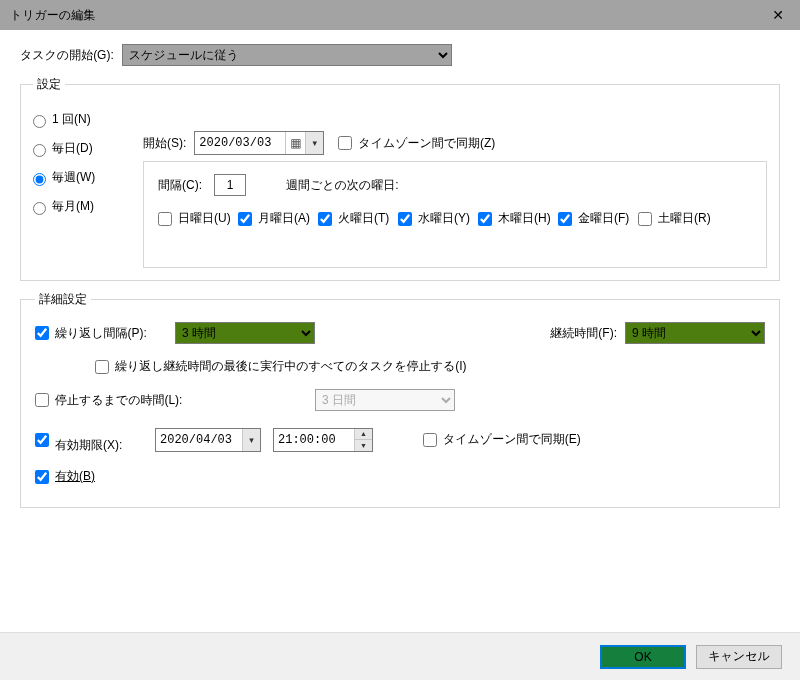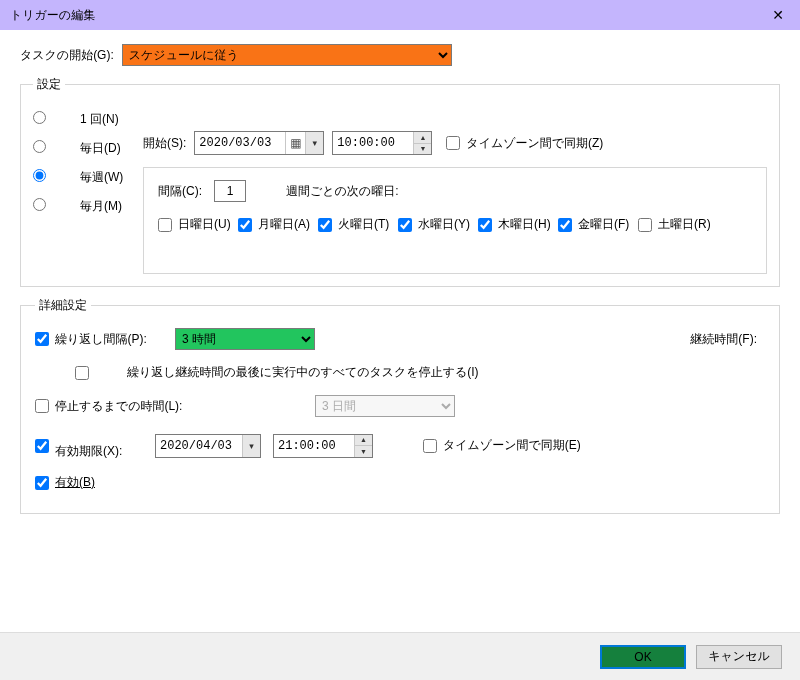--- a/index.html
+++ b/index.html
@@ -9,54 +9,54 @@
     font-size: 12px;
     background: #fff;
     color: #000;
     width: 800px; height: 680px;
     overflow: hidden;
   }
   .titlebar {
     height: 30px;
     display: flex; align-items: center; justify-content: space-between;
     padding: 0 0 0 10px;
-    background: #c4b5fd;
+    background: #a3a3a3;
   }
   .title-text { font-size: 12px; }
   .close-x {
     width: 44px; height: 30px;
     display: flex; align-items: center; justify-content: center;
     font-size: 14px; font-family: Arial, sans-serif;
     cursor: pointer;
   }
   .content { padding: 14px 20px 0 20px; }
   .row { display: flex; align-items: center; margin-bottom: 6px; }
   .lbl { margin-right: 8px; }
   select, input[type=text] {
     font-family: inherit; font-size: 12px;
     border: 1px solid #7a7a7a;
     background: #fff;
     height: 22px; padding: 0 4px;
   }
   select { padding: 0 2px; background:#efefef; }
-  select.main-combo { width: 330px; background:#f97316; }
+  select.main-combo { width: 330px; background:#a3a3a3; }
   fieldset {
     border: 1px solid #d6d6d6;
     margin: 10px 0 0 0;
     padding: 12px 12px 12px 12px;
   }
   legend { padding: 0 4px; }
   .settings-body { display: flex; }
   .freq-col { width: 110px; padding-top: 6px; }
-  .freq-radio { display: flex; align-items: flex-start; margin-bottom: 12px; gap: 28px; }
+  .freq-radio { display: flex; align-items: flex-end; margin-bottom: 12px; }
   .freq-radio input { margin: 0 6px 0 0; }
   .right-col { flex: 1; }
   .sub-fieldset {
     border: 1px solid #d6d6d6;
-    margin-top: 12px;
+    margin-top: 6px;
     padding: 12px 18px 30px 14px;
   }
   .datebox, .timebox, .spin-field {
     display: inline-flex; align-items: stretch;
     border: 1px solid #7a7a7a; height: 24px; background: #fff;
   }
   .datebox input, .timebox input, .spin-field input {
     border: none; height: 22px; width: 90px; padding: 0 4px;
     font-family: Liberation Mono, monospace; font-size: 12px;
   }
@@ -74,23 +74,23 @@
   .cal-icon {
     width: 20px; display:flex; align-items:center; justify-content:center;
     border-left:1px solid #c7c7c7; font-size:12px; color:#555;
   }
   .chkline { display: flex; align-items: center; margin-bottom: 12px; }
   .chkline input[type=checkbox] { margin: 0 6px 0 0; width:14px; height:14px; }
   .chkgrid { display: flex; flex-wrap: wrap; }
   .chkgrid .chkline { width: 80px; margin-bottom: 10px; }
   .adv fieldset { padding: 14px 14px 8px 14px; }
   .adv .chkline { margin-bottom: 14px; }
-  .adv select { height: 22px; width: 140px; background:#22c55e; }
+  .adv select { height: 22px; width: 140px; background:#4d7c0f; }
   .adv select:disabled { background: #f4f4f4; color: #888; }
-  .indent { margin-left: 40px; gap: 32px; }
+  .indent { margin-left: 60px; }
   .footer {
     position: absolute; bottom: 0; left: 0; right: 0;
     height: 48px;
     border-top: 1px solid #ddd;
     background: #f0f0f0;
     display: flex; align-items: center; justify-content: flex-end;
     padding: 0 18px; gap: 10px;
   }
   .btn {
     height: 24px; min-width: 86px;
@@ -147,27 +147,20 @@
       <div class="right-col">
         <div class="start-row">
           <span>開始(S):</span>
 
           <span class="datebox">
             <input type="text" value="2020/03/03" style="">
             <span class="cal-icon">▦</span>
             <span class="dropdown-btn">▾</span>
           </span>
 
-          <span class="spin-field">
-            <input type="text" value="10:00:00" style="">
-            <span class="spin-btns">
-              <div>▲</div>
-              <div>▼</div>
-            </span>
-          </span>
 
           <label class="chkline" style="margin:0 0 0 6px;">
             <input type="checkbox" style="">
             <span>タイムゾーン間で同期(Z)</span>
           </label>
         </div>
 
         <div class="sub-fieldset">
           <div class="row" style="margin-bottom:14px;">
             <span>間隔(C):</span>
@@ -216,20 +209,21 @@
     <fieldset>
       <legend>詳細設定</legend>
 
 
       <div class="chkline">
         <input type="checkbox" checked="" style="">
         <span style="width:120px;">繰り返し間隔(P):</span>
         <select><option>3 時間</option></select>
         <span style="flex:1;"></span>
         <span style="margin-right:8px;">継続時間(F):</span>
+        <select><option>9 時間</option></select>
       </div>
 
       <div class="chkline indent">
         <input type="checkbox" style="">
         <span>繰り返し継続時間の最後に実行中のすべてのタスクを停止する(I)</span>
       </div>
 
       <div class="chkline">
         <input type="checkbox" style="">
         <span style="width:260px;">停止するまでの時間(L):</span>

